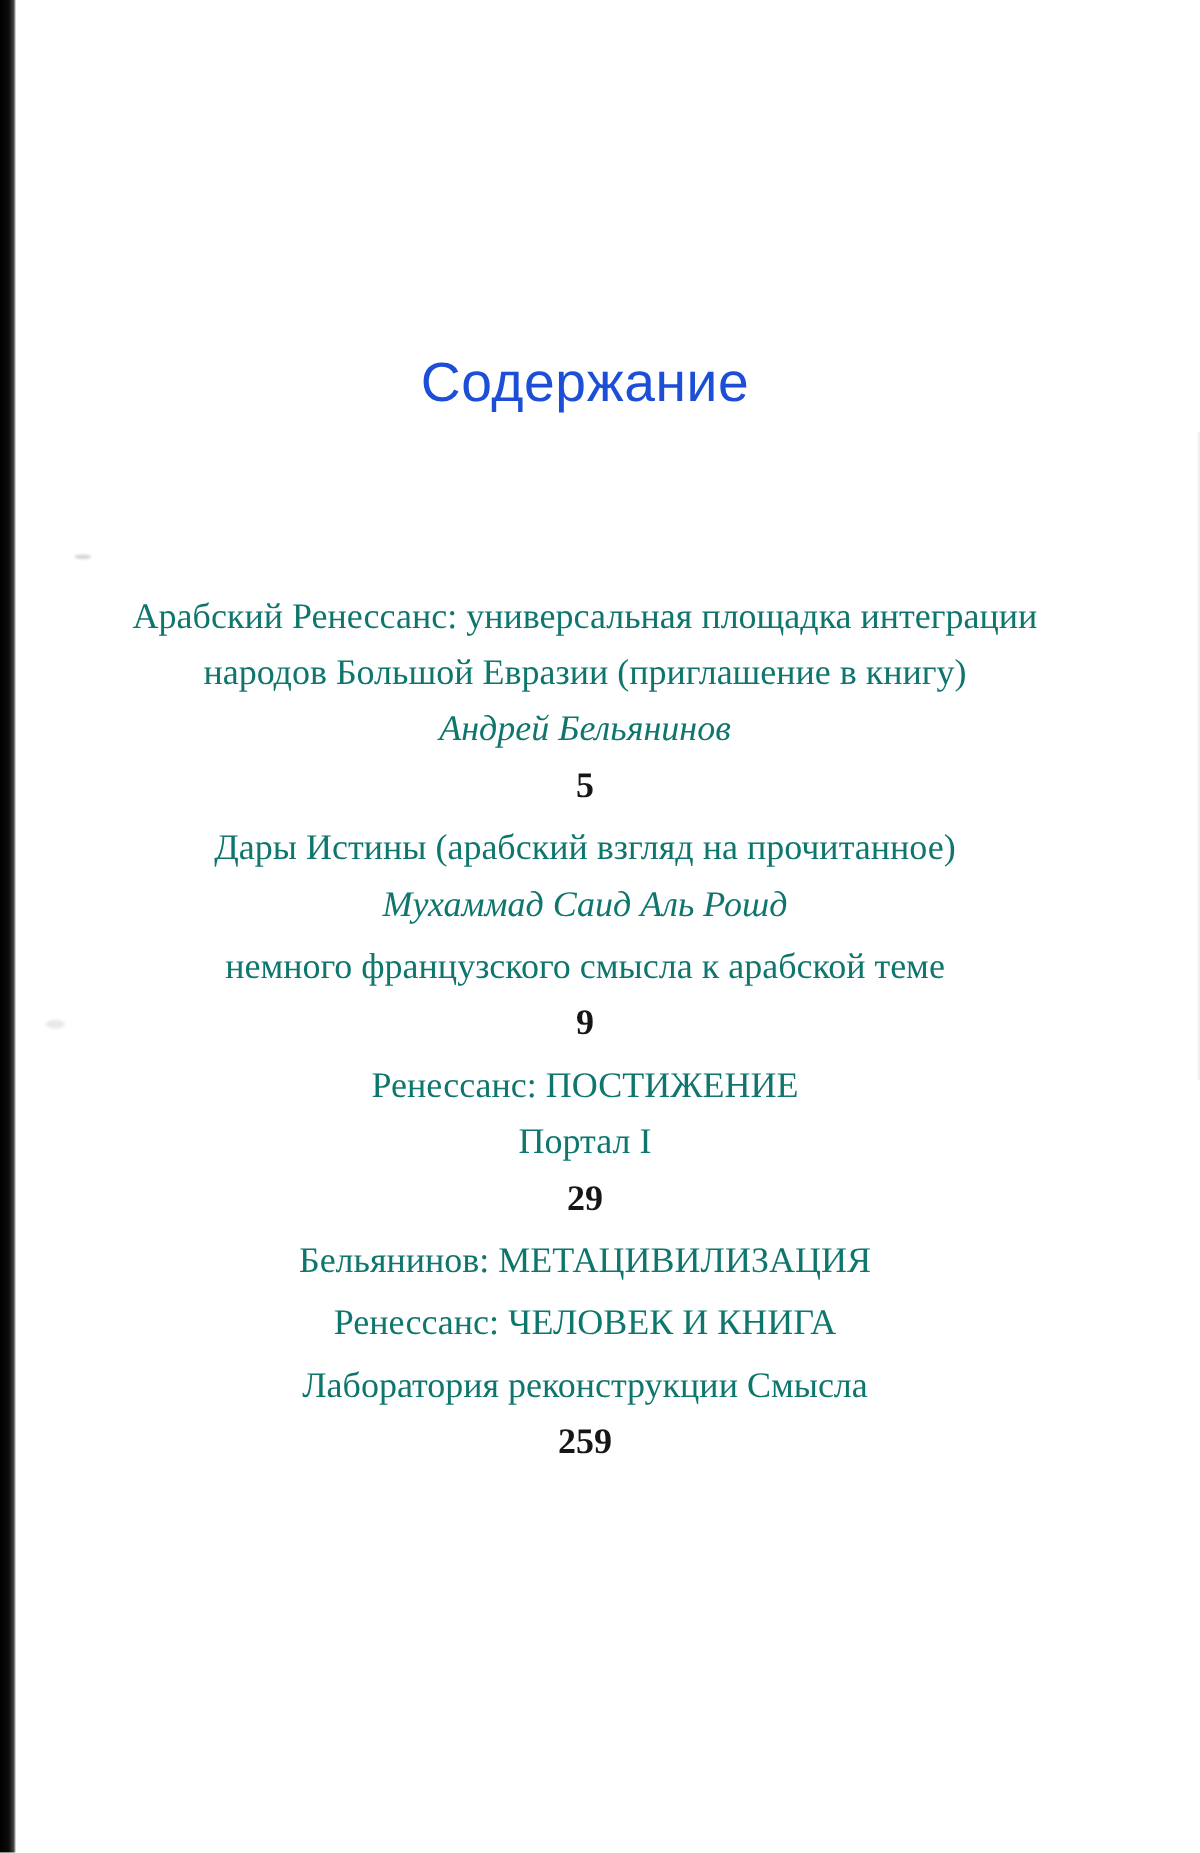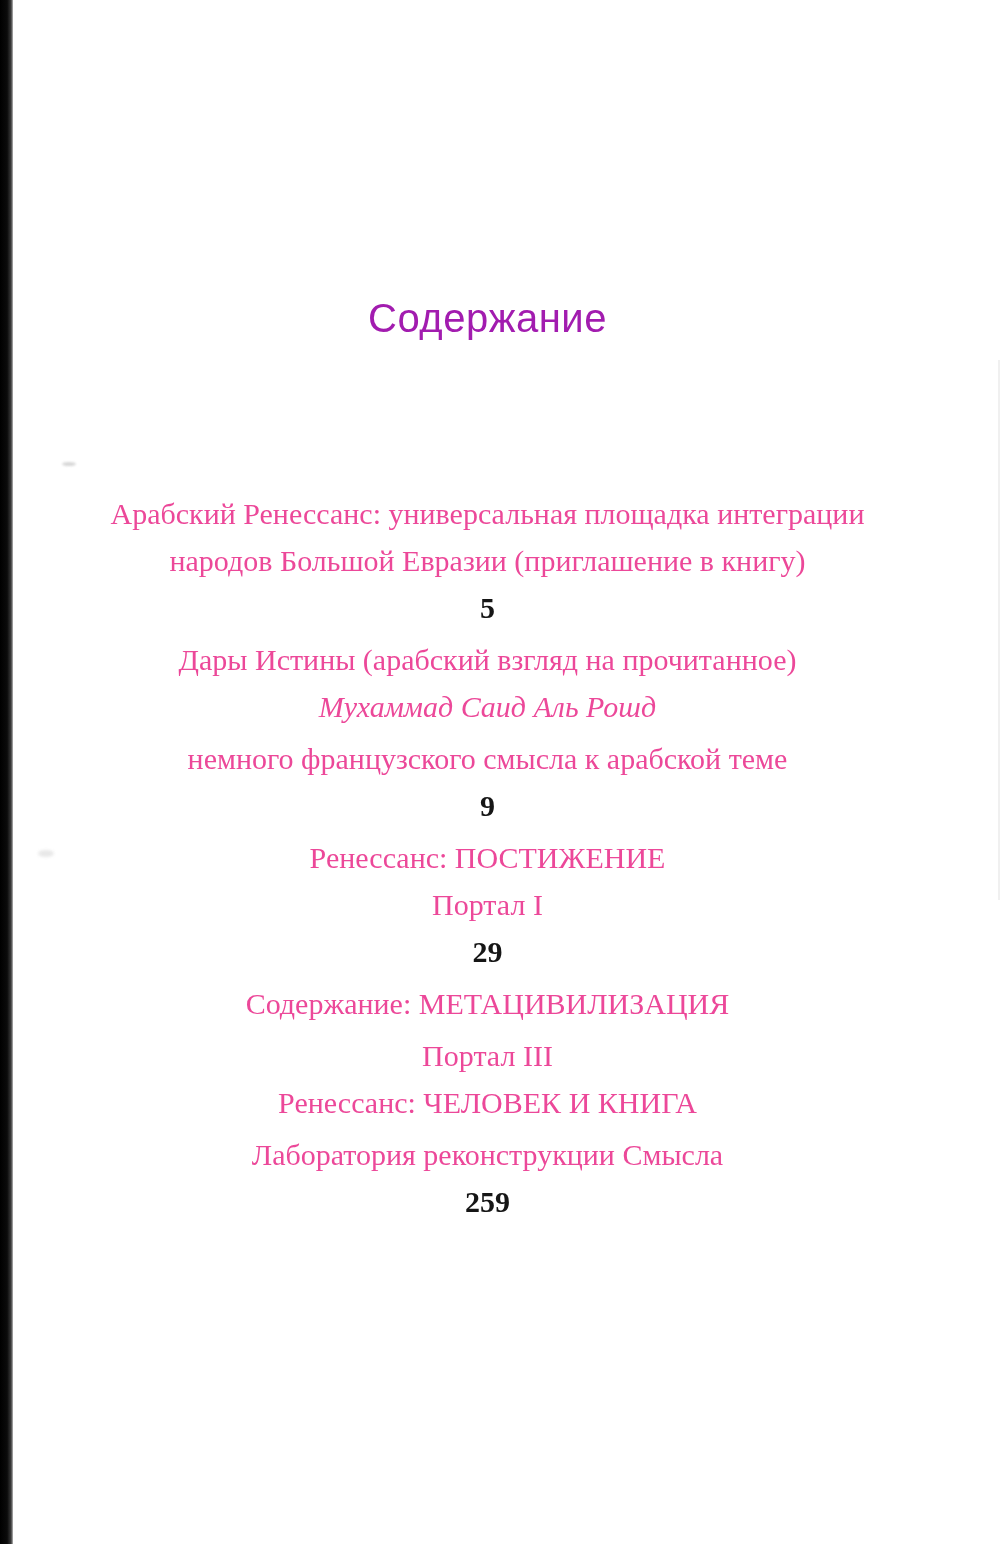--- a/index.html
+++ b/index.html
@@ -61,34 +61,34 @@
     left: 95px;
     top: 0;
     width: 785px;
     padding-top: 295px;
     text-align: center;
     color: #212121;
   }
   .title {
     font-family: "Liberation Sans", sans-serif;
     font-weight: 400;
-    font-size: 40px;
+    font-size: 46px;
     line-height: 47px;
     letter-spacing: 0.5px;
-    color: #a21caf;
+    color: #1d4ed8;
     margin: 0 0 148px 0;
   }
   .entry {
     margin: 0 0 5px 0;
   }
   .entry p {
     margin: 0;
     font-size: 30px;
     line-height: 47px;
-    color: #ec4899;
+    color: #0f766e;
     white-space: nowrap;
   }
   .entry .author {
     font-style: italic;
   }
   .entry .pagenum {
     font-weight: bold;
     color: #161616;
   }
 </style>
@@ -102,45 +102,45 @@
   <div class="speck-2"></div>
   <div class="edge-right"></div>
 
   <div class="content">
 
     <h1 class="title">Содержание</h1>
 
     <section class="entry">
       <p>Арабский Ренессанс: универсальная площадка интеграции</p>
       <p>народов Большой Евразии (приглашение в книгу)</p>
+      <p class="author">Андрей Бельянинов</p>
       <p class="pagenum">5</p>
     </section>
 
     <section class="entry">
       <p>Дары Истины (арабский взгляд на прочитанное)</p>
       <p class="author">Мухаммад Саид Аль Рошд</p>
     </section>
 
     <section class="entry">
       <p>немного французского смысла к арабской теме</p>
       <p class="pagenum">9</p>
     </section>
 
     <section class="entry">
       <p>Ренессанс: ПОСТИЖЕНИЕ</p>
       <p>Портал I</p>
       <p class="pagenum">29</p>
     </section>
 
     <section class="entry">
-      <p>Содержание: МЕТАЦИВИЛИЗАЦИЯ</p>
+      <p>Бельянинов: МЕТАЦИВИЛИЗАЦИЯ</p>
     </section>
 
     <section class="entry">
-      <p>Портал III</p>
       <p>Ренессанс: ЧЕЛОВЕК И КНИГА</p>
     </section>
 
     <section class="entry">
       <p>Лаборатория реконструкции Смысла</p>
       <p class="pagenum">259</p>
     </section>
 
   </div>
 </div>

